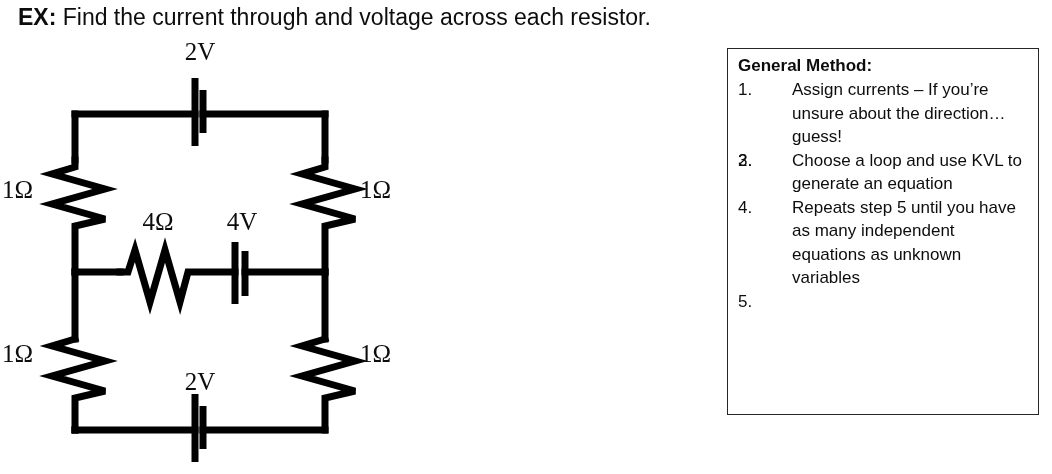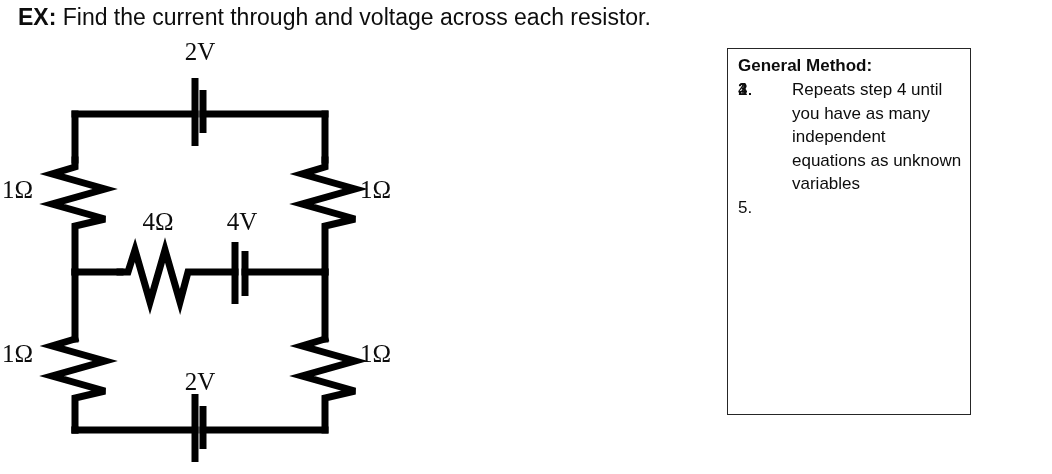--- a/index.html
+++ b/index.html
@@ -45,21 +45,21 @@
     font-family: "Liberation Serif", serif;
     font-size: 25px;
     fill: #0d0d0d;
   }
 
   
   #general-method-box {
     position: absolute;
     left: 727px;
     top: 48px;
-    width: 244px;
+    width: 312px;
     height: 367px;
     border: 1px solid #262626;
     background: #ffffff;
     box-sizing: border-box;
     padding: 6px 8px 4px 10px;
   }
   #general-method-heading {
     font-size: 17px;
     font-weight: bold;
     line-height: 22px;
@@ -155,28 +155,30 @@
 
     <text class="circ-label" x="360" y="328" text-anchor="start">1Ω</text>
   </svg>
 </div>
 
 <div id="general-method-box">
   <div id="general-method-heading">General Method:</div>
   <ol class="method-list">
     <li class="method-item">
       <span class="method-num">1.</span>
+      <span class="method-text">Assign currents – If you’re unsure about the direction… guess!</span>
     </li>
     <li class="method-item">
       <span class="method-num">2.</span>
     </li>
     <li class="method-item">
       <span class="method-num">3.</span>
+      <span class="method-text">Choose a loop and use KVL to generate an equation</span>
     </li>
     <li class="method-item">
       <span class="method-num">4.</span>
-      <span class="method-text">Repeats step 4 until you have as many independent equations as unknown variables</span>
+      <span class="method-text">Repeats step 5 until you have as many independent equations as unknown variables</span>
     </li>
     <li class="method-item">
       <span class="method-num">5.</span>
     </li>
   </ol>
 </div>
 
 </body></html>

